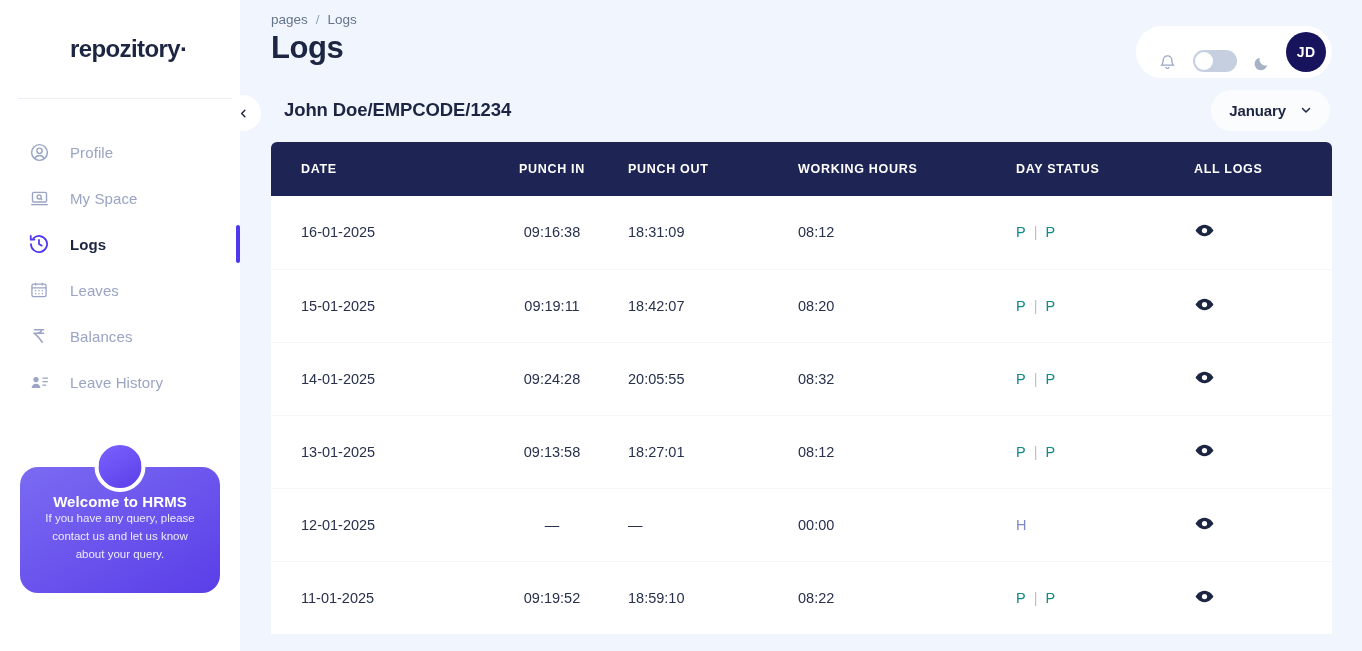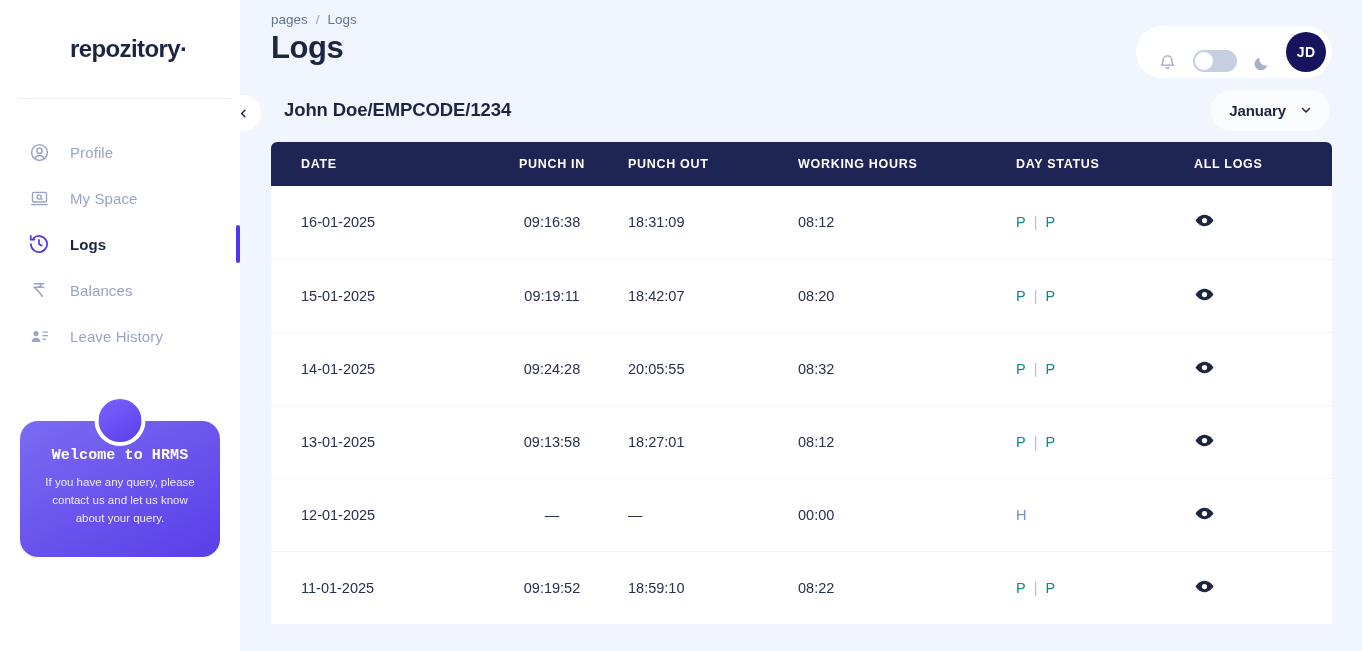--- a/index.html
+++ b/index.html
@@ -136,23 +136,22 @@
     position: relative;
     border-radius: 18px;
     background: linear-gradient(150deg, #7b6bf2 0%, #5a3ee8 100%);
     padding: 26px 16px 16px 16px;
     text-align: center;
     color: #ffffff;
   }
   .promo-title {
     font-size: 15px;
     font-weight: 700;
-    margin-bottom: 10px;
+    margin-bottom: 0;
     letter-spacing: 0.1px;
-    font-family: Liberation Mono, monospace;
   }
   .promo-body {
     font-size: 11.5px;
     line-height: 1.55;
     color: #eceaff;
     margin-bottom: 14px;
     padding: 0 2px;
   }
   .promo-btn {
     display: block;
@@ -279,21 +278,21 @@
   .pill .chev { color: #1c2541; display: flex; }
 
   
   .table-card {
     background: #ffffff;
     border-radius: 6px 6px 0 0;
     overflow: hidden;
     margin-top: 2px;
   }
   table { width: 100%; border-collapse: collapse; table-layout: fixed; }
-  thead tr { background: #1e2555; height: 44px; padding-left: 40px; }
+  thead tr { background: #1e2555; height: 54px; padding-left: 40px; }
   thead th {
     color: #ffffff;
     font-size: 12.5px;
     font-weight: 700;
     letter-spacing: 0.7px;
     text-align: left;
     padding: 0;
   }
   thead th:first-child { padding-left: 30px; }
 
@@ -371,20 +370,35 @@
         <span class="nav-icon">
           <svg width="22" height="22" viewBox="0 0 24 24" fill="none" stroke="currentColor" stroke-width="1.9" stroke-linecap="round">
             <path d="M3.2 12a8.8 8.8 0 1 0 2.6-6.2"></path>
             <path d="M3 3.2v4h4"></path>
             <path d="M12 7.6V12l3 1.8"></path>
           </svg>
         </span>
         <span class="nav-label">Logs</span>
       </div>
 
+      <div class="nav-item">
+        <span class="nav-icon">
+          <svg width="20" height="20" viewBox="0 0 24 24" fill="none" stroke="currentColor" stroke-width="1.6">
+            <rect x="3.5" y="5" width="17" height="15" rx="2"></rect>
+            <path d="M3.5 9.5h17M8 3.2v3.4M16 3.2v3.4"></path>
+            <circle cx="8" cy="13" r="0.9" fill="currentColor" stroke="none"></circle>
+            <circle cx="12" cy="13" r="0.9" fill="currentColor" stroke="none"></circle>
+            <circle cx="16" cy="13" r="0.9" fill="currentColor" stroke="none"></circle>
+            <circle cx="8" cy="16.6" r="0.9" fill="currentColor" stroke="none"></circle>
+            <circle cx="12" cy="16.6" r="0.9" fill="currentColor" stroke="none"></circle>
+            <circle cx="16" cy="16.6" r="0.9" fill="currentColor" stroke="none"></circle>
+          </svg>
+        </span>
+        <span class="nav-label">Leaves</span>
+      </div>
 
       <div class="nav-item">
         <span class="nav-icon">
           <svg width="20" height="20" viewBox="0 0 24 24" fill="none" stroke="currentColor" stroke-width="1.8" stroke-linecap="round">
             <path d="M6.5 4.5h11M6.5 8.8h11M15 4.5c0 4-3.4 4.4-8.5 4.4 4 3.3 6.6 6.2 9.4 10.6"></path>
           </svg>
         </span>
         <span class="nav-label">Balances</span>
       </div>
 

